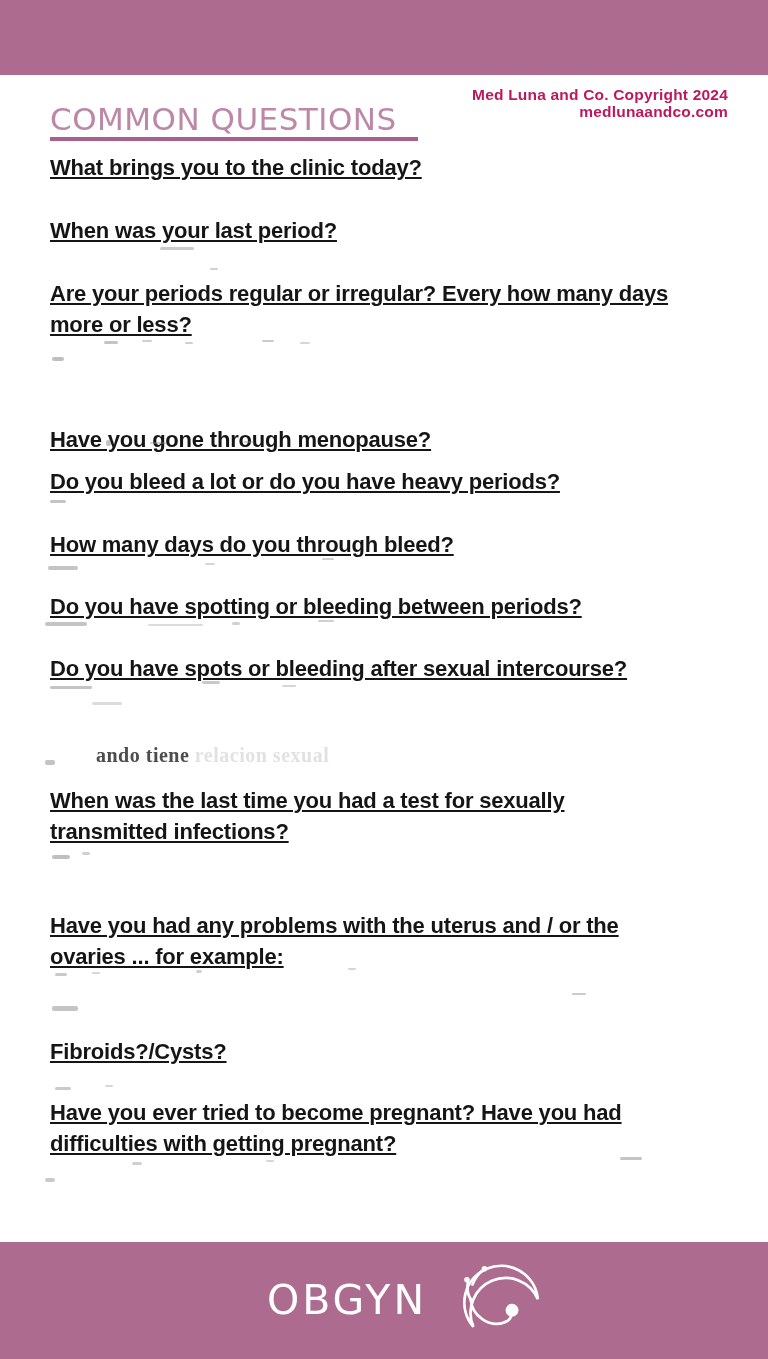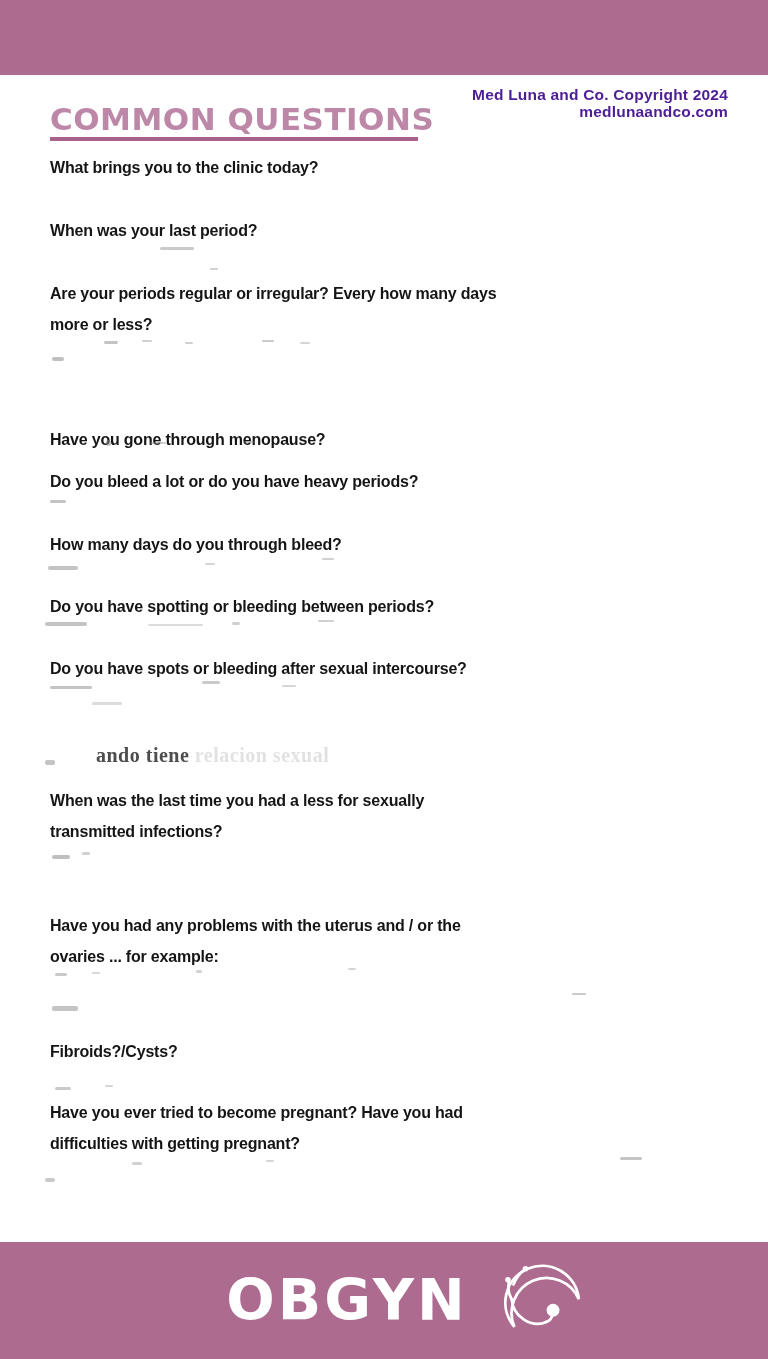--- a/index.html
+++ b/index.html
@@ -24,54 +24,55 @@
   .accent-bar.bottom { top: 1242px; height: 117px; }
 
   .copyright {
     position: absolute;
     top: 86px;
     right: 40px;
     text-align: right;
     font-weight: bold;
     font-size: 15.5px;
     line-height: 17px;
-    color: #4c1d95;
+    color: #be185d;
     letter-spacing: 0.2px;
   }
 
   .title {
     position: absolute;
     top: 101px;
     left: 50px;
     font-family: "DejaVu Sans", sans-serif;
-    font-weight: bold;
+    font-weight: normal;
     font-size: 31px;
     letter-spacing: 0.5px;
     color: #bd87a8;
     white-space: nowrap;
   }
   .title-underline {
     position: absolute;
     top: 137px;
     left: 50px;
     width: 368px;
     height: 3.5px;
     background: #a7618a;
   }
 
   .q {
     position: absolute;
     left: 50px;
     width: 665px;
     font-weight: bold;
-    font-size: 16px;
+    font-size: 22px;
     line-height: 31px;
     color: #151515;
     letter-spacing: -0.2px;
     white-space: pre-line;
+    text-decoration: underline;
   }
 
   .smudge {
     position: absolute;
     background: #8a8a8a;
     border-radius: 2px;
   }
 
   .fragment {
     position: absolute;
@@ -92,22 +93,22 @@
     left: 0; right: 0;
     height: 117px;
     display: flex;
     align-items: center;
     justify-content: center;
     padding-left: 46px;
     gap: 28px;
   }
   .brand {
     font-family: "DejaVu Sans", sans-serif;
-    font-weight: bold;
-    font-size: 57px;
+    font-weight: normal;
+    font-size: 41px;
     letter-spacing: 3px;
     color: #ffffff;
     line-height: 1;
   }
   .logo { width: 92px; height: 96px; }
 </style>
 </head>
 <body>
 
 <div class="page">
@@ -124,21 +125,21 @@
 
   <div class="q" style="top:152px">What brings you to the clinic today?</div>
   <div class="q" style="top:215px">When was your last period?</div>
   <div class="q" style="top:278px">Are your periods regular or irregular? Every how many days
 more or less?</div>
   <div class="q" style="top:424px">Have you gone through menopause?</div>
   <div class="q" style="top:466px">Do you bleed a lot or do you have heavy periods?</div>
   <div class="q" style="top:529px">How many days do you through bleed?</div>
   <div class="q" style="top:591px">Do you have spotting or bleeding between periods?</div>
   <div class="q" style="top:653px">Do you have spots or bleeding after sexual intercourse?</div>
-  <div class="q" style="top:785px">When was the last time you had a less for sexually
+  <div class="q" style="top:785px">When was the last time you had a test for sexually
 transmitted infections?</div>
   <div class="q" style="top:910px">Have you had any problems with the uterus and / or the
 ovaries ... for example:</div>
   <div class="q" style="top:1036px">Fibroids?/Cysts?</div>
   <div class="q" style="top:1097px">Have you ever tried to become pregnant? Have you had
 difficulties with getting pregnant?</div>
 
   <div class="fragment">
     <span>ando tiene </span><span class="faded">relacion sexual</span>
   </div>

